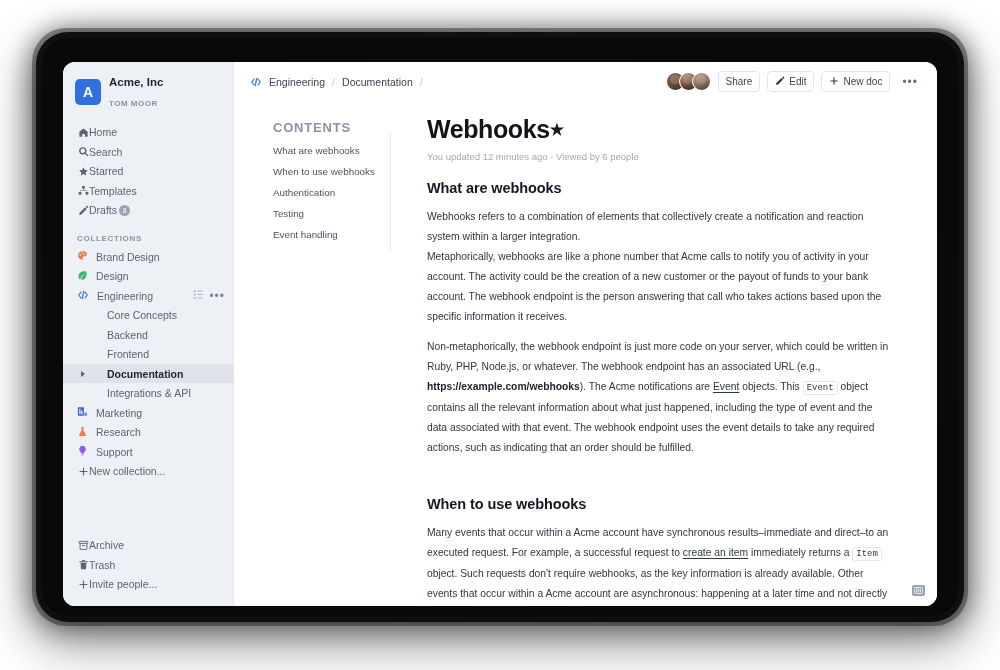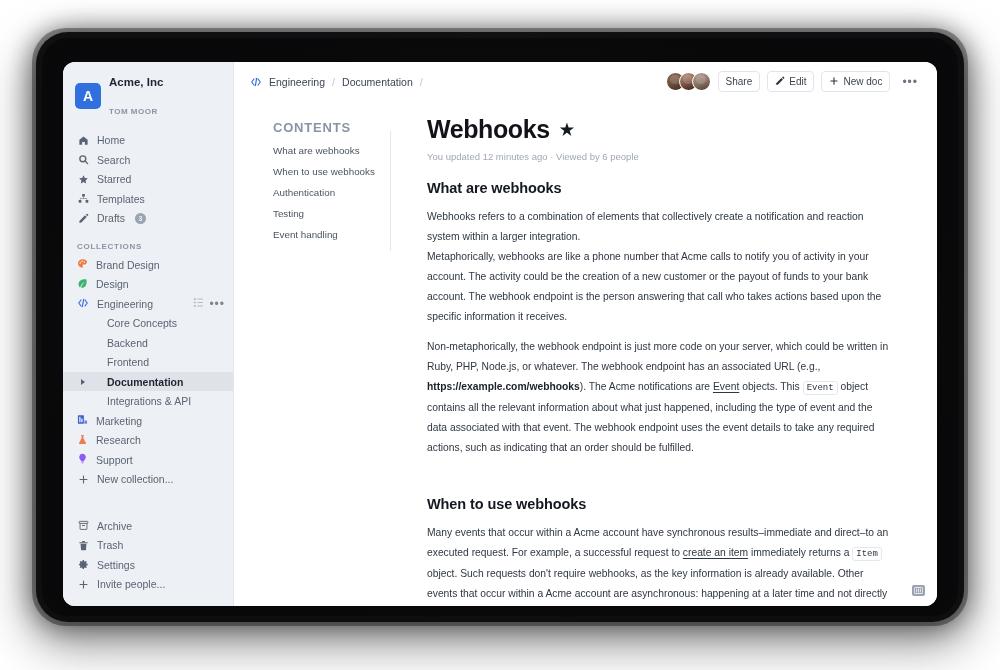--- a/index.html
+++ b/index.html
@@ -92,29 +92,28 @@
     border-top: 4.5px solid #4a5costa;
     border-top-color: #596273;
     display: inline-block;
     margin-top: 1px;
   }
   .team-user {
     font-size: 8px;
     letter-spacing: 0.5px;
     color: #8a94a6;
     font-weight: 600;
-    margin-top: 18px;
+    margin-top: 10px;
     text-transform: uppercase;
   }
 
   .nav { padding: 4px 0 0 0; }
   .nav-item {
     display: flex;
     align-items: center;
-    gap: 8px;
     height: 19.5px;
     padding: 0 10px 0 14px;
     font-size: 10.5px;
     color: #5b6474;
     cursor: pointer;
     white-space: nowrap;
   }
   .nav-item .ico { width: 12px; height: 12px; flex: 0 0 12px; display:flex; align-items:center; justify-content:center; }
   .nav-item svg { display: block; }
 
@@ -309,21 +308,20 @@
     min-width: 0;
     overflow: hidden;
   }
   .doc-title {
     font-size: 25px;
     font-weight: 700;
     color: #111318;
     letter-spacing: -0.4px;
     display: flex;
     align-items: center;
-    gap: 10px;
     margin: 0 0 7px 0;
   }
   .star { color: #141820; font-size: 16px; line-height: 1; }
   .byline {
     font-size: 9.5px;
     color: #a0a8b4;
     margin-bottom: 18px;
   }
   h2.sec {
     font-size: 14.5px;
@@ -568,28 +566,20 @@
             <svg width="11" height="11" viewBox="0 0 24 24" fill="#5b6474">
                 <path d="M3 5h18v2H3z"></path>
                 <path d="M9 2.2h6v2.1H9z"></path>
                 <path d="M5.6 8h12.8l-1 13.2a1 1 0 0 1-1 .9H7.6a1 1 0 0 1-1-.9z"></path>
               </svg>
           </span>
           <span>Trash</span>
         </div>
         <div class="nav-item">
           <span class="ico">
-            <svg width="11" height="11" viewBox="0 0 24 24" fill="#5b6474">
-                <path d="M12 8.2a3.8 3.8 0 1 0 0 7.6 3.8 3.8 0 0 0 0-7.6zm9.2 5.2-.1-2.8-2.4-.5a6.9 6.9 0 0 0-.8-1.9l1.4-2-2-2-2 1.4a6.9 6.9 0 0 0-1.9-.8L12.9 2h-2.8l-.5 2.8a6.9 6.9 0 0 0-1.9.8l-2-1.4-2 2 1.4 2a6.9 6.9 0 0 0-.8 1.9L2 10.6v2.8l2.3.5a6.9 6.9 0 0 0 .8 1.9l-1.4 2 2 2 2-1.4c.6.4 1.2.6 1.9.8l.5 2.8h2.8l.5-2.8c.7-.2 1.3-.4 1.9-.8l2 1.4 2-2-1.4-2c.4-.6.6-1.2.8-1.9z"></path>
-              </svg>
-          </span>
-          <span>Settings</span>
-        </div>
-        <div class="nav-item">
-          <span class="ico">
             <svg width="11" height="11" viewBox="0 0 24 24" fill="none" stroke="#5b6474" stroke-width="2.4" stroke-linecap="round">
                 <line x1="12" y1="4.5" x2="12" y2="19.5"></line>
                 <line x1="4.5" y1="12" x2="19.5" y2="12"></line>
               </svg>
           </span>
           <span>Invite people...</span>
         </div>
       </div>
     </aside>
 

